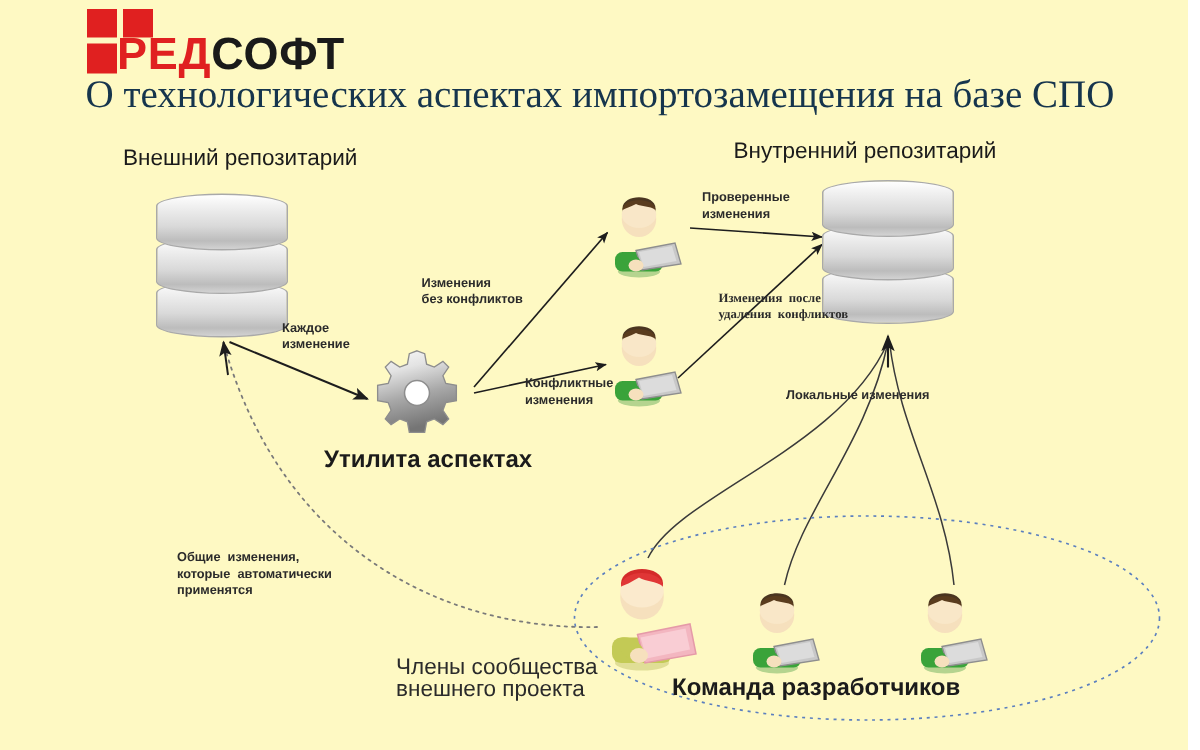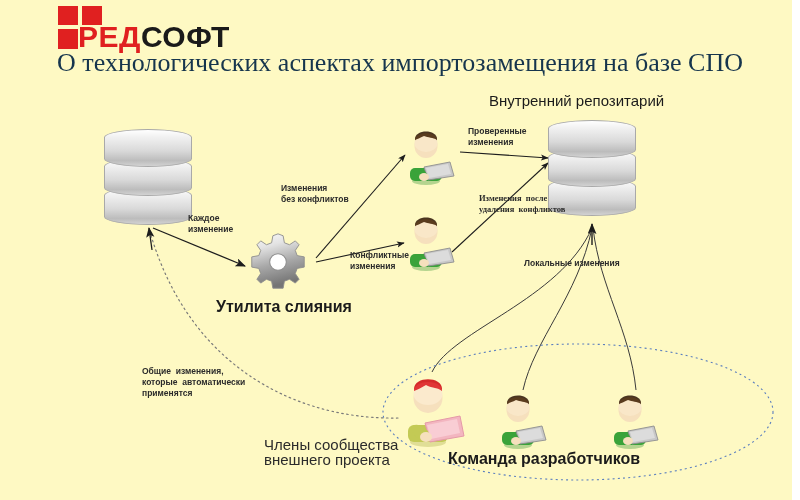--- a/index.html
+++ b/index.html
@@ -89,21 +89,21 @@
     color: #2b2b2b;
     line-height: 11px;
     white-space: pre;
   }
   #n-each      { left: 188px; top: 213px; }
   #n-noconf    { left: 281px; top: 183px; }
   #n-conf      { left: 338px; top: 250px; margin-left: 12px; }
   #n-checked   { left: 468px; top: 126px; }
   #n-afterconf { left: 479px; top: 193px; font-family: Liberation Serif, serif; }
   #n-local     { left: 524px; top: 258px; }
-  #n-common    { left: 118px; top: 366px; margin-left: 24px; }
+  #n-common    { left: 118px; top: 366px; }
   #n-members   { left: 264px; top: 437px;
                  font-size: 15px; font-weight: normal; line-height: 15px; }
 
   
   .db { position: absolute; }
   .db .disc {
     position: absolute;
     left: 0;
     width: 100%;
     border-radius: 50% / 22%;
@@ -149,20 +149,21 @@
 
   <div id="logo">
     <div class="logo-sq a"></div>
     <div class="logo-sq b"></div>
     <div class="logo-sq c"></div>
     <div id="logo-text"><span class="red">РЕД</span><span class="dark">СОФТ</span></div>
   </div>
 
   <div id="title">О технологических аспектах импортозамещения на базе СПО</div>
 
+  <div class="heading" id="h-external">Внешний репозитарий</div>
   <div class="heading" id="h-internal">Внутренний репозитарий</div>
 
   <svg id="lines" viewBox="0 0 800 500">
     <defs>
       <marker id="arrow" markerWidth="9" markerHeight="9" refX="7.2" refY="3.2" orient="auto" markerUnits="strokeWidth">
         <path d="M0,0 L8,3.2 L0,6.4 L1.8,3.2 Z" fill="#1d1d1d"></path>
       </marker>
       <marker id="arrowsm" markerWidth="8" markerHeight="8" refX="6.4" refY="2.8" orient="auto" markerUnits="strokeWidth">
         <path d="M0,0 L7,2.8 L0,5.6 L1.6,2.8 Z" fill="#1d1d1d"></path>
       </marker>
@@ -295,16 +296,16 @@
 изменения</div>
   <div class="note" id="n-afterconf">Изменения  после
 удаления  конфликтов</div>
   <div class="note" id="n-local">Локальные изменения</div>
   <div class="note" id="n-common">Общие  изменения,
 которые  автоматически
 применятся</div>
   <div class="note" id="n-members">Члены сообщества
 внешнего проекта</div>
 
-  <div class="bigcap" id="cap-merge">Утилита слияния</div>
+  <div class="bigcap" id="cap-merge">Утилита аспектах</div>
   <div class="bigcap" id="cap-team">Команда разработчиков</div>
 
 </div>
 
 </body></html>

